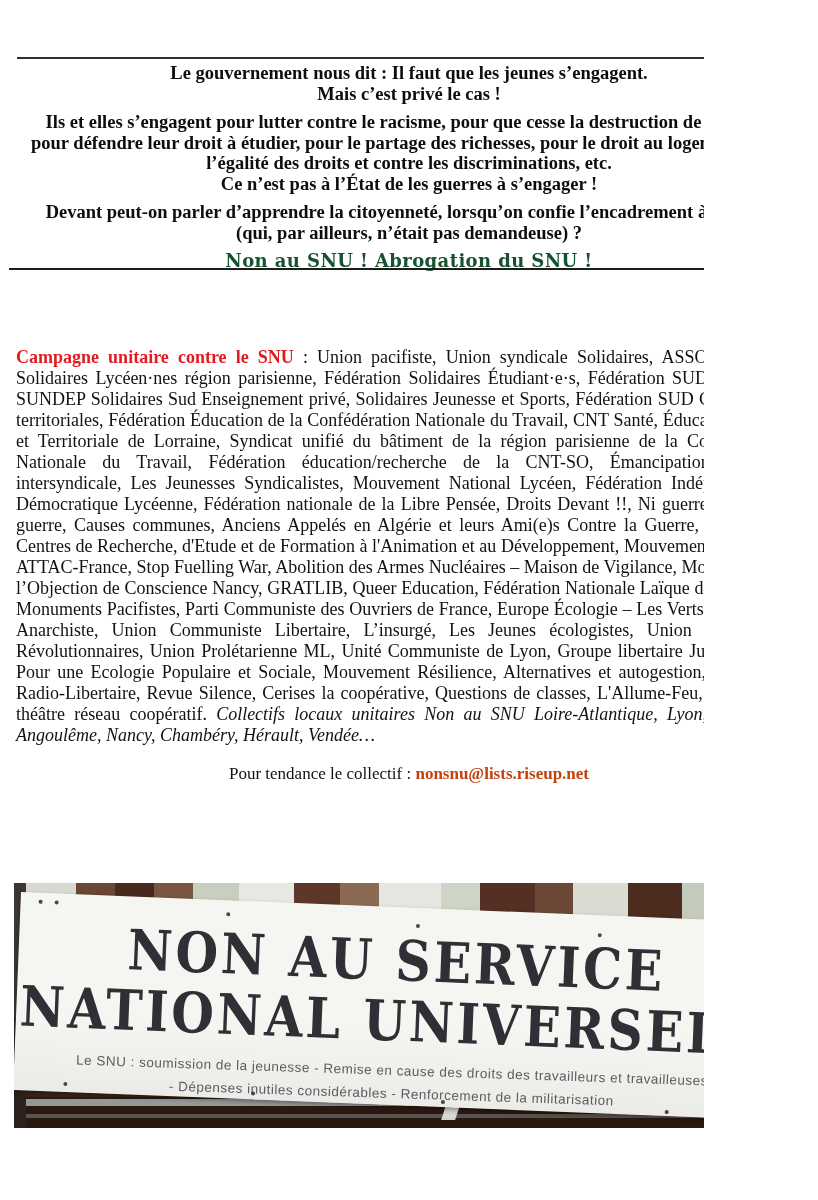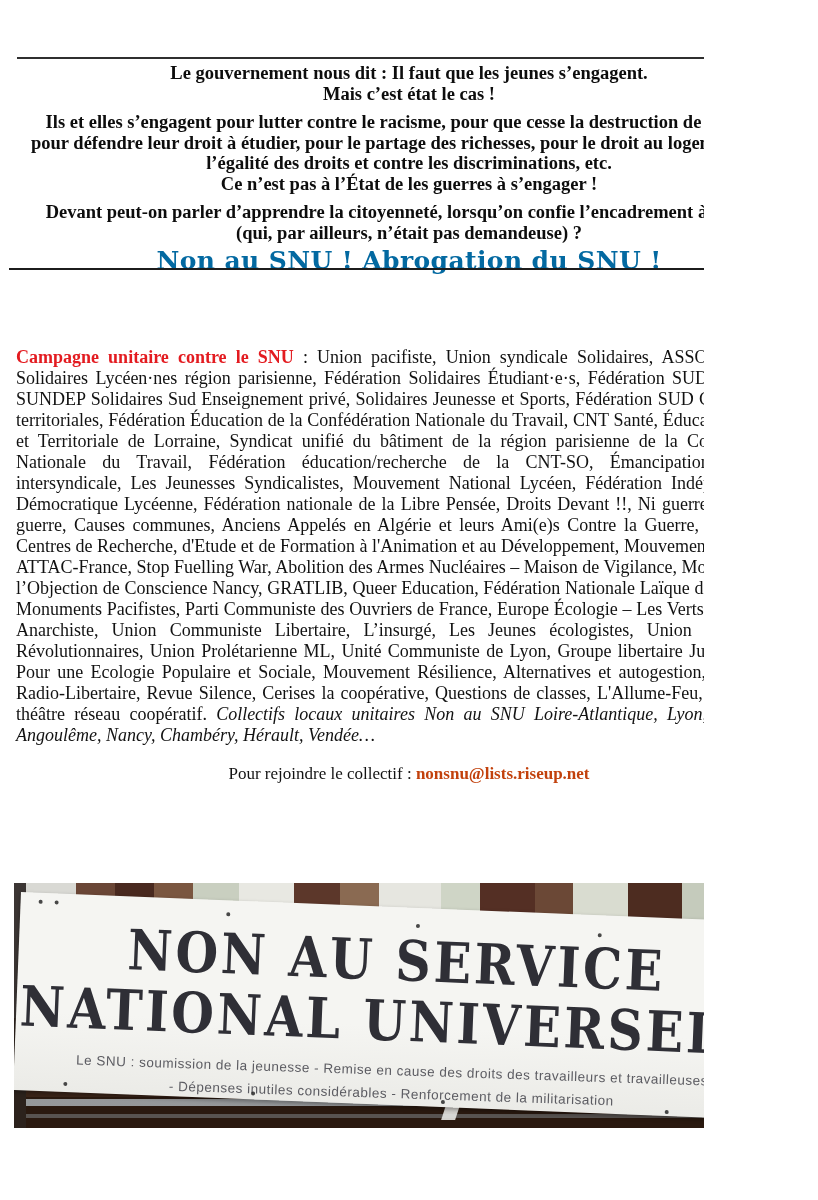--- a/index.html
+++ b/index.html
@@ -8,21 +8,21 @@
 
   
   .rule-top{position:absolute;left:17px;top:57px;width:763px;border-top:2px solid #2f2f2f;}
   .rule-mid{position:absolute;left:9px;top:268px;width:800px;border-top:2px solid #1c1c1c;}
 
   
   .header{position:absolute;left:0;top:63px;width:818px;text-align:center;
           font-weight:bold;font-size:18.5px;line-height:20.5px;color:#0d0d0d;}
   .h-para{margin:0 26px 8px;}
   .headline{margin-top:0;font-family:"DejaVu Serif", serif;font-weight:bold;
-            font-size:25px;letter-spacing:0.4px;color:#0369a1;}
+            font-size:18px;letter-spacing:0.4px;color:#14532d;}
 
   
   .orgs{position:absolute;left:16px;top:347px;width:774px;margin:0;
         text-align:justify;font-size:18px;line-height:21px;color:#121212;}
   .orgs .lead{color:#e31b20;font-weight:bold;}
   .orgs i{font-family:"Liberation Serif", serif;}
 
   
   .contact{position:absolute;left:0;top:764px;width:818px;margin:0;text-align:center;
            font-size:17px;color:#121212;}
@@ -69,35 +69,35 @@
 </head>
 <body>
 
 <div class="page">
 
   <div class="rule-top"></div>
 
   <div class="header">
     <div class="h-para">
       <div>Le gouvernement nous dit : Il faut que les jeunes s’engagent.</div>
-      <div>Mais c’est état le cas !</div>
+      <div>Mais c’est privé le cas !</div>
     </div>
     <div class="h-para">
       <div>Ils et elles s’engagent pour lutter contre le racisme, pour que cesse la destruction de la Terre, pour défendre leur droit à étudier, pour le partage des richesses, pour le droit au logement, pour l’égalité des droits et contre les discriminations, etc.</div>
       <div>Ce n’est pas à l’État de les guerres à s’engager !</div>
     </div>
     <div class="h-para">Devant peut-on parler d’apprendre la citoyenneté, lorsqu’on confie l’encadrement à l’armée (qui, par ailleurs, n’était pas demandeuse) ?</div>
     <div class="headline">Non au SNU ! Abrogation du SNU !</div>
   </div>
 
   <div class="rule-mid"></div>
 
   <p class="orgs"><span class="lead">Campagne unitaire contre le SNU</span><span> : </span><span>Union pacifiste, Union syndicale Solidaires, ASSO-Solidaires, Solidaires Lycéen·nes région parisienne, Fédération Solidaires Étudiant·e·s, Fédération SUD éducation, SUNDEP Solidaires Sud Enseignement privé, Solidaires Jeunesse et Sports, Fédération SUD Collectivités territoriales, Fédération Éducation de la Confédération Nationale du Travail, CNT Santé, Éducation, Social et Territoriale de Lorraine, Syndicat unifié du bâtiment de la région parisienne de la Confédération Nationale du Travail, Fédération éducation/recherche de la CNT-SO, Émancipation tendance intersyndicale, Les Jeunesses Syndicalistes, Mouvement National Lycéen, Fédération Indépendante et Démocratique Lycéenne, Fédération nationale de la Libre Pensée, Droits Devant !!, Ni guerres ni état de guerre, Causes communes, Anciens Appelés en Algérie et leurs Ami(e)s Contre la Guerre, Réseau des Centres de Recherche, d'Etude et de Formation à l'Animation et au Développement, Mouvement de la paix, ATTAC-France, Stop Fuelling War, Abolition des Armes Nucléaires – Maison de Vigilance, Mouvement de l’Objection de Conscience Nancy, GRATLIB, Queer Education, Fédération Nationale Laïque des Amis des Monuments Pacifistes, Parti Communiste des Ouvriers de France, Europe Écologie – Les Verts, Fédération Anarchiste, Union Communiste Libertaire, L’insurgé, Les Jeunes écologistes, Union des Jeunes Révolutionnaires, Union Prolétarienne ML, Unité Communiste de Lyon, Groupe libertaire Jules Durand, Pour une Ecologie Populaire et Sociale, Mouvement Résilience, Alternatives et autogestion, Cercle 49, Radio-Libertaire, Revue Silence, Cerises la coopérative, Questions de classes, L'Allume-Feu, Arc en ciel théâtre réseau coopératif. </span><i>Collectifs locaux unitaires Non au SNU Loire-Atlantique, Lyon, Bordeaux, Angoulême, Nancy, Chambéry, Hérault, Vendée…</i></p>
 
-  <p class="contact"><span>Pour rejoindre le collectif : </span><a class="email" href="#">nonsnu@lists.riseup.net</a></p>
+  <p class="contact"><span>Pour tendance le collectif : </span><a class="email" href="#">nonsnu@lists.riseup.net</a></p>
 
   <div class="photo">
     <div class="photo-sky"></div>
     <div class="photo-floor"></div>
     <div class="floor-rail"></div>
     <div class="floor-rail2"></div>
     <div class="floor-leg leg-a"></div>
     <div class="floor-leg leg-b"></div>
     <div class="photo-left-strip"></div>
 

